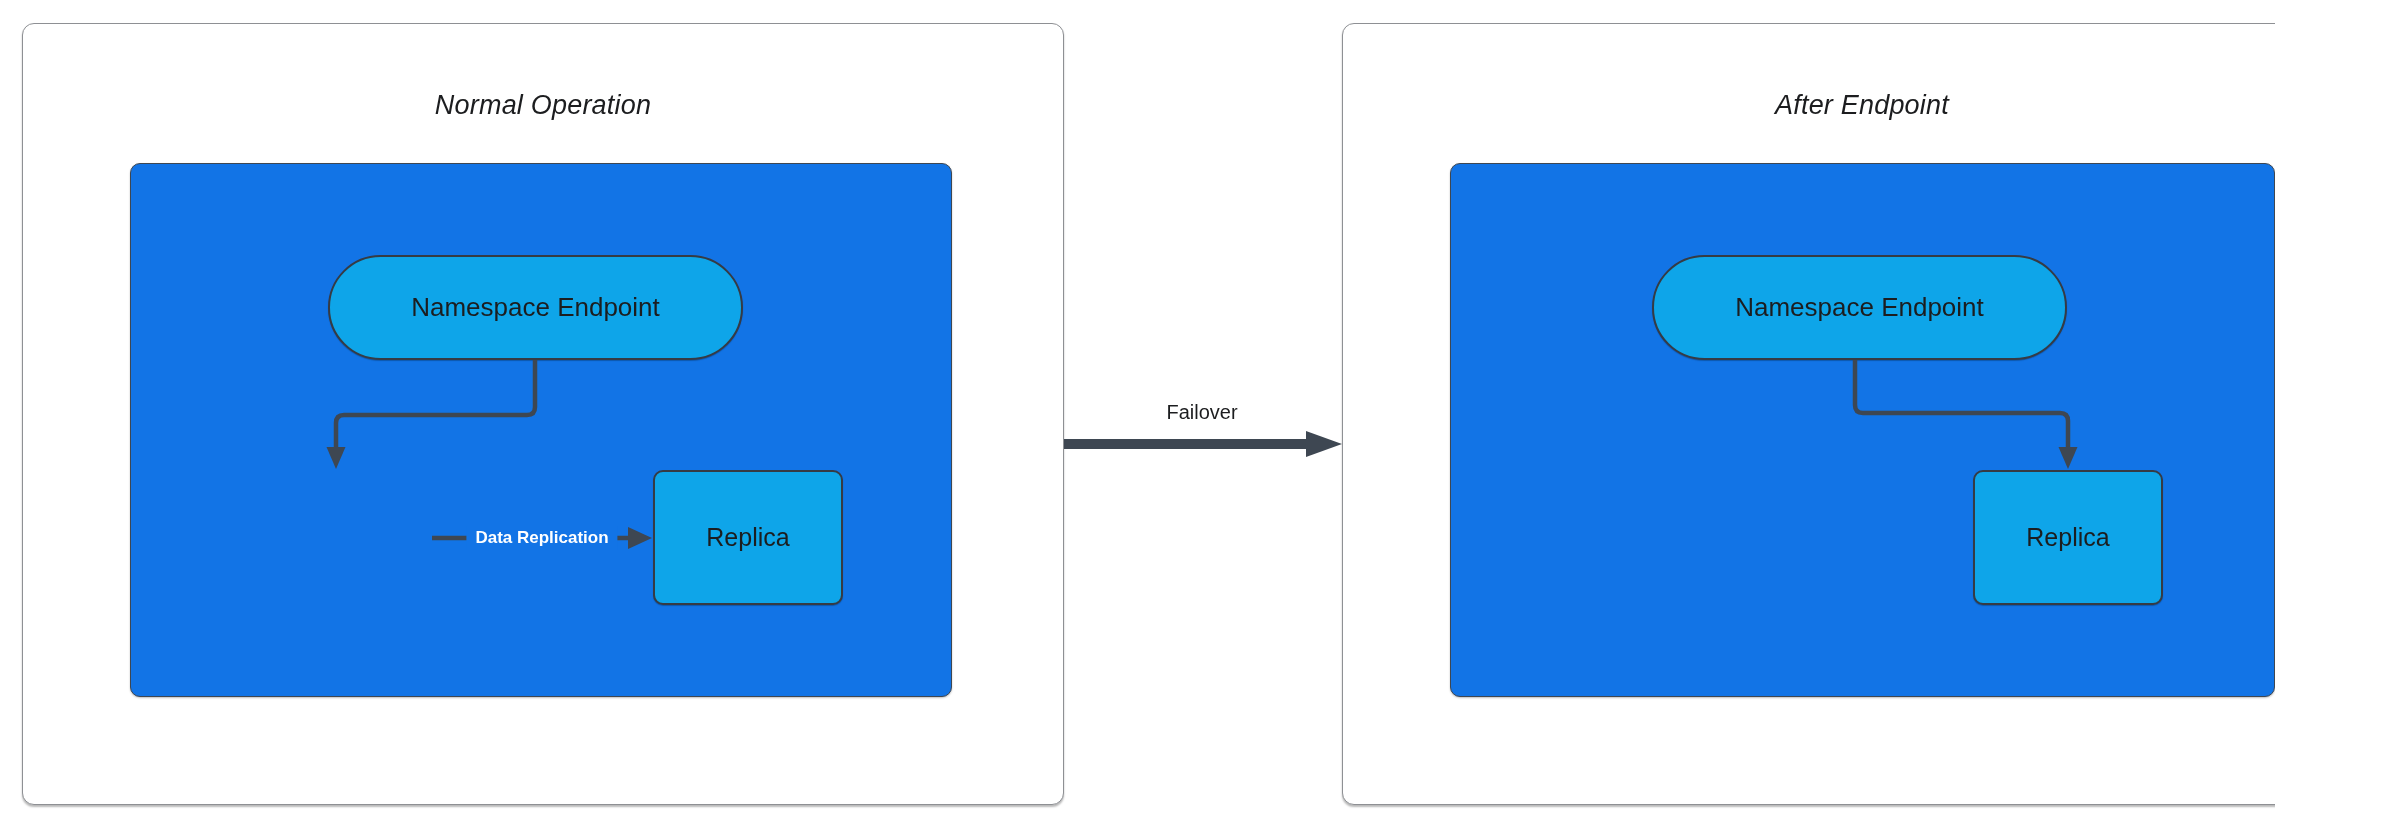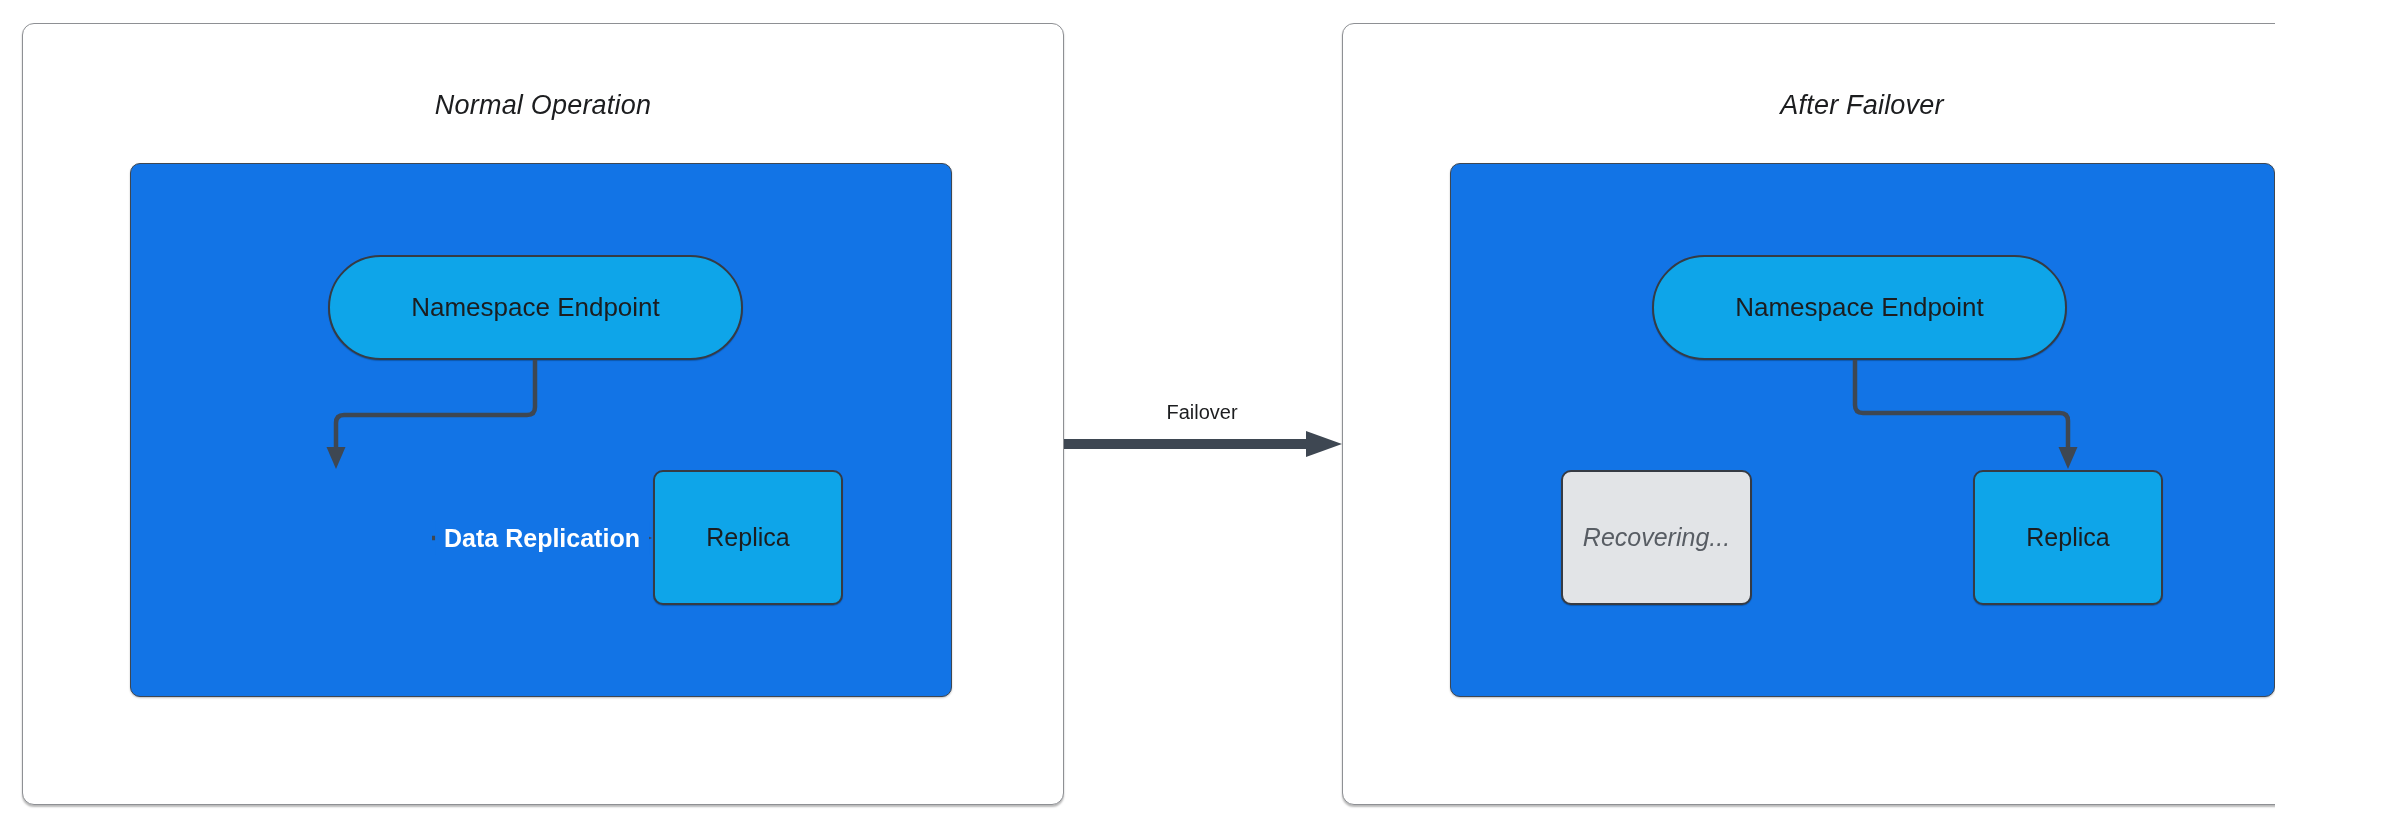--- a/index.html
+++ b/index.html
@@ -49,21 +49,21 @@
   .box.primary{left:241px;}
   .box.replica-l{left:653px;width:190px;}
   .box.recovering{left:1561px;background:var(--recover-bg);font-style:italic;color:var(--recover-text);}
   .box.replica-r{left:1973px;width:190px;}
 
   .edge-label{
     position:absolute;transform:translate(-50%,-50%);white-space:nowrap;z-index:5;
   }
   .edge-label.replication{
     left:542px;top:538px;background:var(--blue);color:#ffffff;
-    font-weight:bold;font-size:25px;padding:2px 9px;text-align:center;
+    font-weight:bold;font-size:17px;padding:2px 9px;text-align:center;
   }
   .edge-label.failover{
     left:1202px;top:412px;color:var(--ink);font-size:20px;background:#ffffff;padding:0 6px;
   }
 
   svg.overlay{position:absolute;left:0;top:0;z-index:4;pointer-events:none;}
   .conn{stroke:var(--connector);stroke-width:4.5;fill:none;}
   .conn-thick{stroke:var(--connector);stroke-width:10;fill:none;}
   .head{fill:var(--connector);stroke:none;}
 </style>
@@ -78,29 +78,26 @@
   <div class="cluster left"></div>
 
   <div class="node pill l">
     <span>Namespace Endpoint</span>
   </div>
   <div class="node box replica-l">
     <span>Replica</span>
   </div>
 
   <div class="panel right">
-    <div class="panel-title">After Failover</div>
+    <div class="panel-title">After Endpoint</div>
   </div>
   <div class="cluster right"></div>
 
   <div class="node pill r">
     <span>Namespace Endpoint</span>
-  </div>
-  <div class="node box recovering">
-    <span>Recovering...</span>
   </div>
   <div class="node box replica-r">
     <span>Replica</span>
   </div>
 
   <svg class="overlay" width="2407" height="828" viewBox="0 0 2407 828">
 
     <path class="conn" d="M535 360 L535 407 Q535 415 527 415 L344 415 Q336 415 336 423 L336 451"></path>
     <polygon class="head" points="336,469 326.5,447 345.5,447"></polygon>
 

